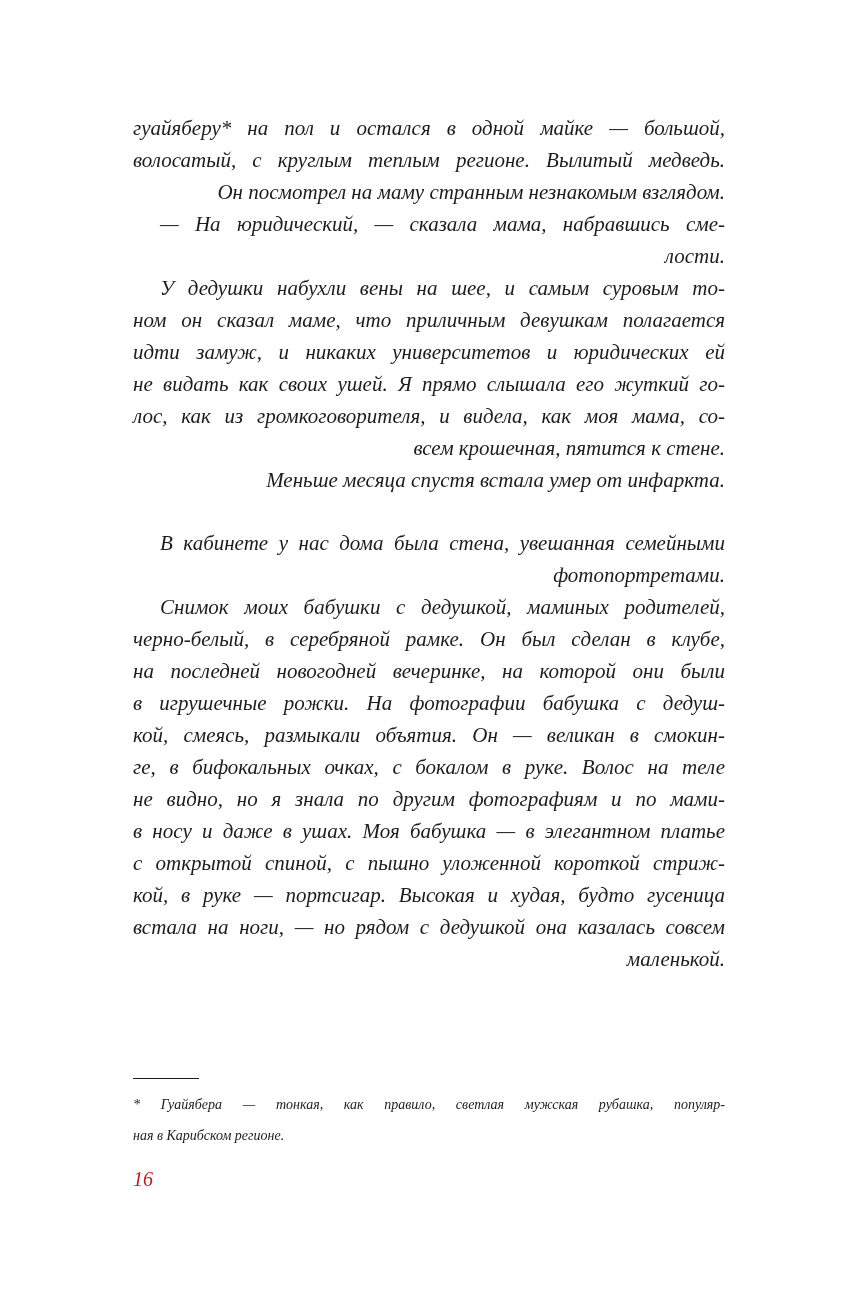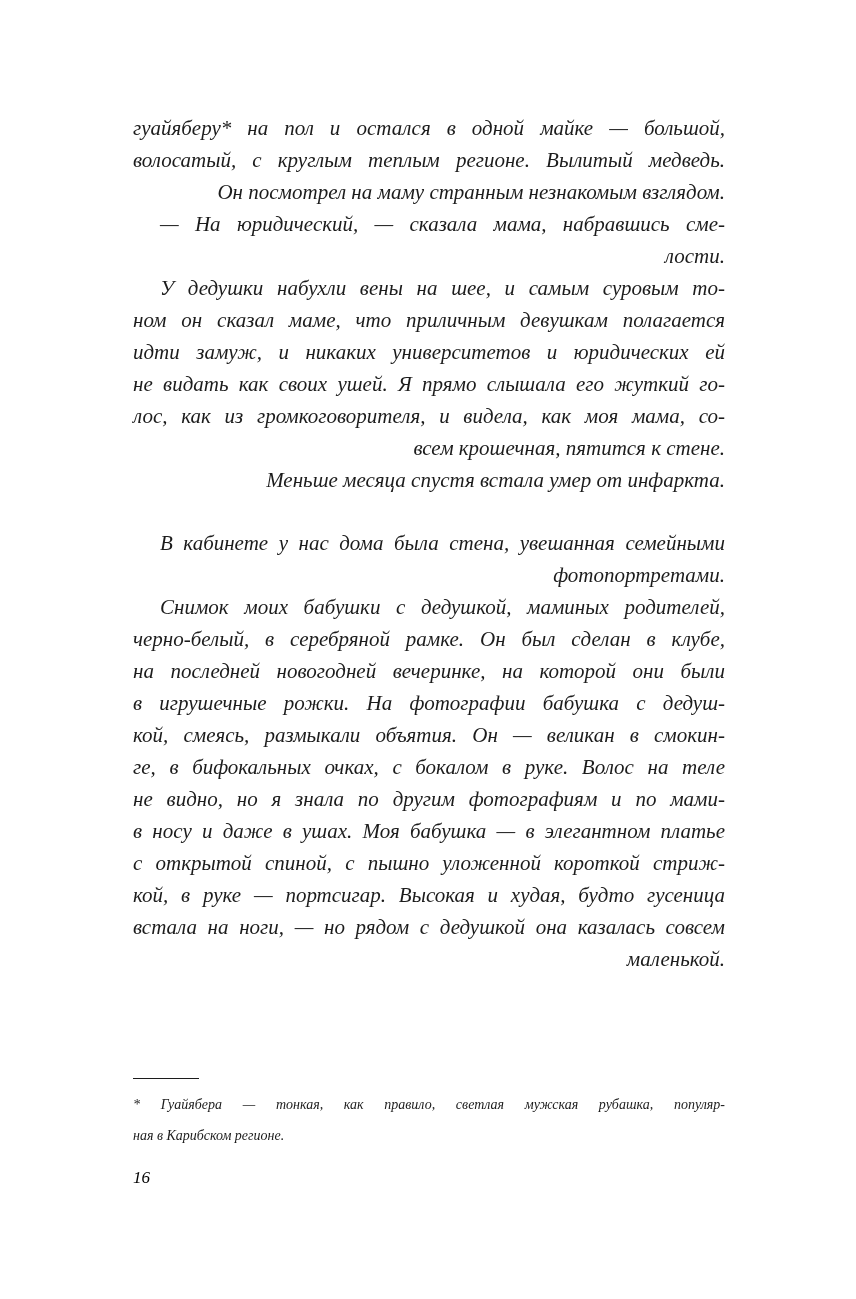--- a/index.html
+++ b/index.html
@@ -60,22 +60,22 @@
     text-align: left;
   }
   .fn-line.fill {
     text-align: justify;
     text-align-last: justify;
   }
   .page-number {
     position: absolute;
     left: 133px;
     top: 1168px;
-    font-size: 17px;
-    color: #000000;
+    font-size: 20px;
+    color: #b91c1c;
   }
 </style>
 </head>
 <body>
 
 <div class="page">
 
   <div class="content">
 
   <div class="paragraph">

